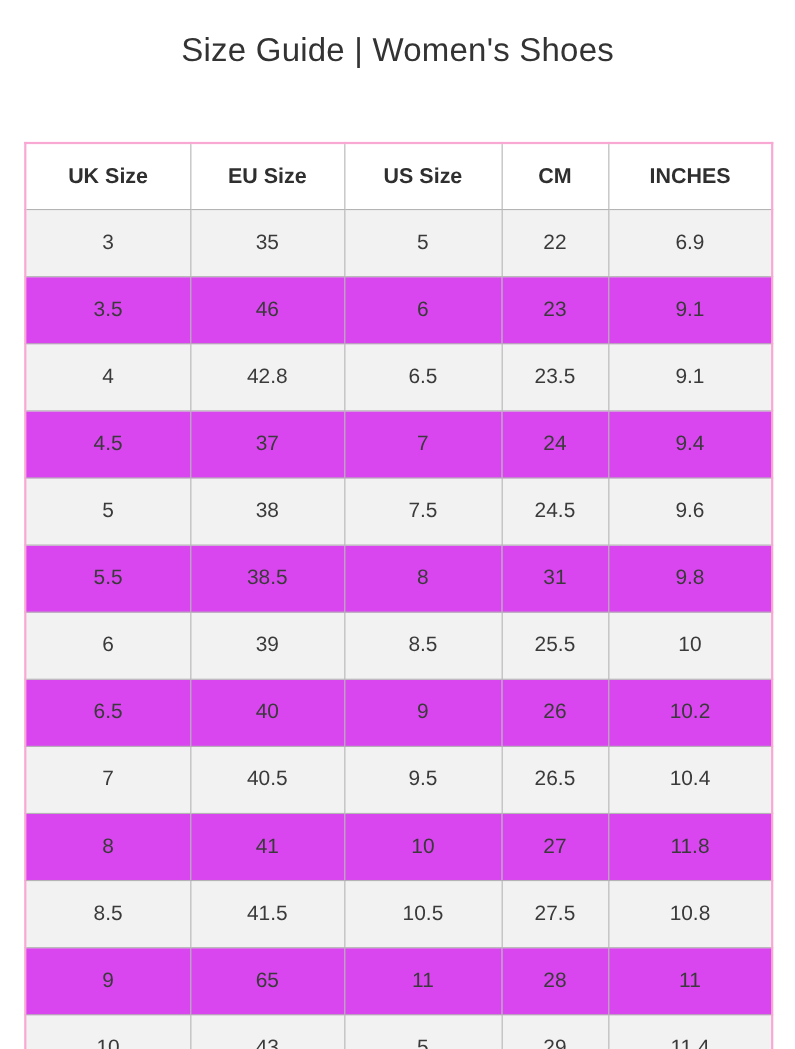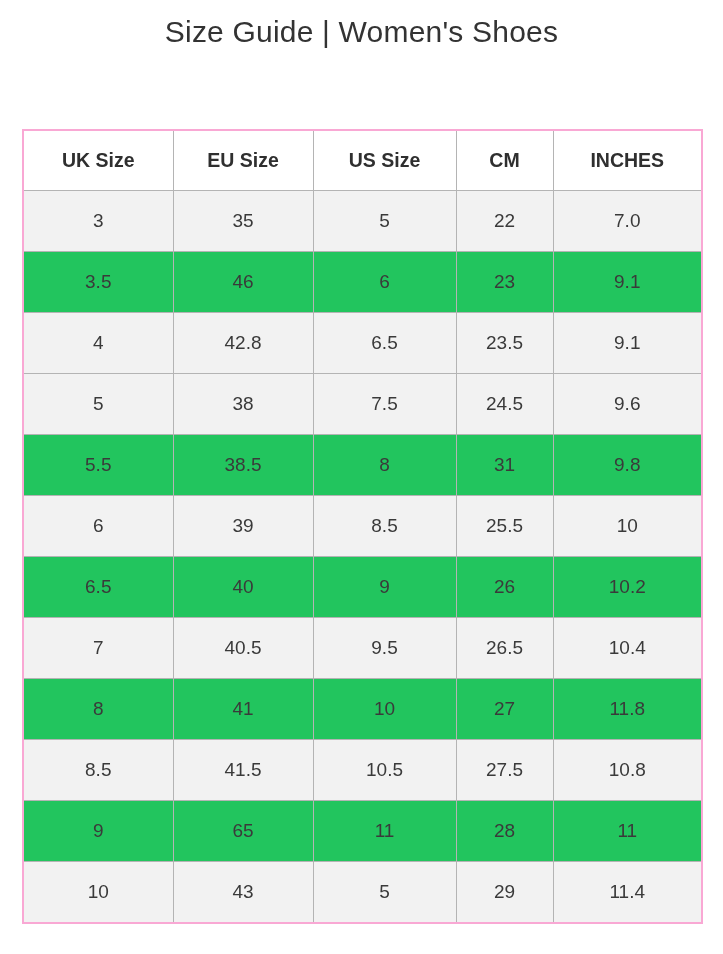--- a/index.html
+++ b/index.html
@@ -22,21 +22,21 @@
     box-sizing: border-box;
   }
 
   .page-title {
     text-align: center;
     font-size: 30px;
     font-weight: 400;
     color: #333333;
     letter-spacing: 0.2px;
     line-height: 1;
-    padding-top: 17px;
+    padding-top: 31px;
     margin: 0;
   }
 
   .table-wrap {
     position: absolute;
     left: 22px;
     top: 82px;
     width: 679px;
   }
 
@@ -68,21 +68,21 @@
 
   table.size-table td {
     height: 60px;
     font-weight: 400;
   }
 
   table.size-table tbody tr.stripe td {
     background: #f2f2f2;
   }
   table.size-table tbody tr.plain td {
-    background: #22c55e;
+    background: #d946ef;
   }
 
   col.c-uk  { width: 150px; }
   col.c-eu  { width: 140px; }
   col.c-us  { width: 143px; }
   col.c-cm  { width: 97px;  }
   col.c-in  { width: 149px; }
 </style>
 </head>
 <body>
@@ -108,36 +108,43 @@
             <th>CM</th>
             <th>INCHES</th>
           </tr>
       </thead>
       <tbody>
           <tr class="stripe">
             <td>3</td>
             <td>35</td>
             <td>5</td>
             <td>22</td>
-            <td>7.0</td>
+            <td>6.9</td>
           </tr>
           <tr class="plain">
             <td>3.5</td>
             <td>46</td>
             <td>6</td>
             <td>23</td>
             <td>9.1</td>
           </tr>
           <tr class="stripe">
             <td>4</td>
             <td>42.8</td>
             <td>6.5</td>
             <td>23.5</td>
             <td>9.1</td>
           </tr>
+          <tr class="plain">
+            <td>4.5</td>
+            <td>37</td>
+            <td>7</td>
+            <td>24</td>
+            <td>9.4</td>
+          </tr>
           <tr class="stripe">
             <td>5</td>
             <td>38</td>
             <td>7.5</td>
             <td>24.5</td>
             <td>9.6</td>
           </tr>
           <tr class="plain">
             <td>5.5</td>
             <td>38.5</td>

